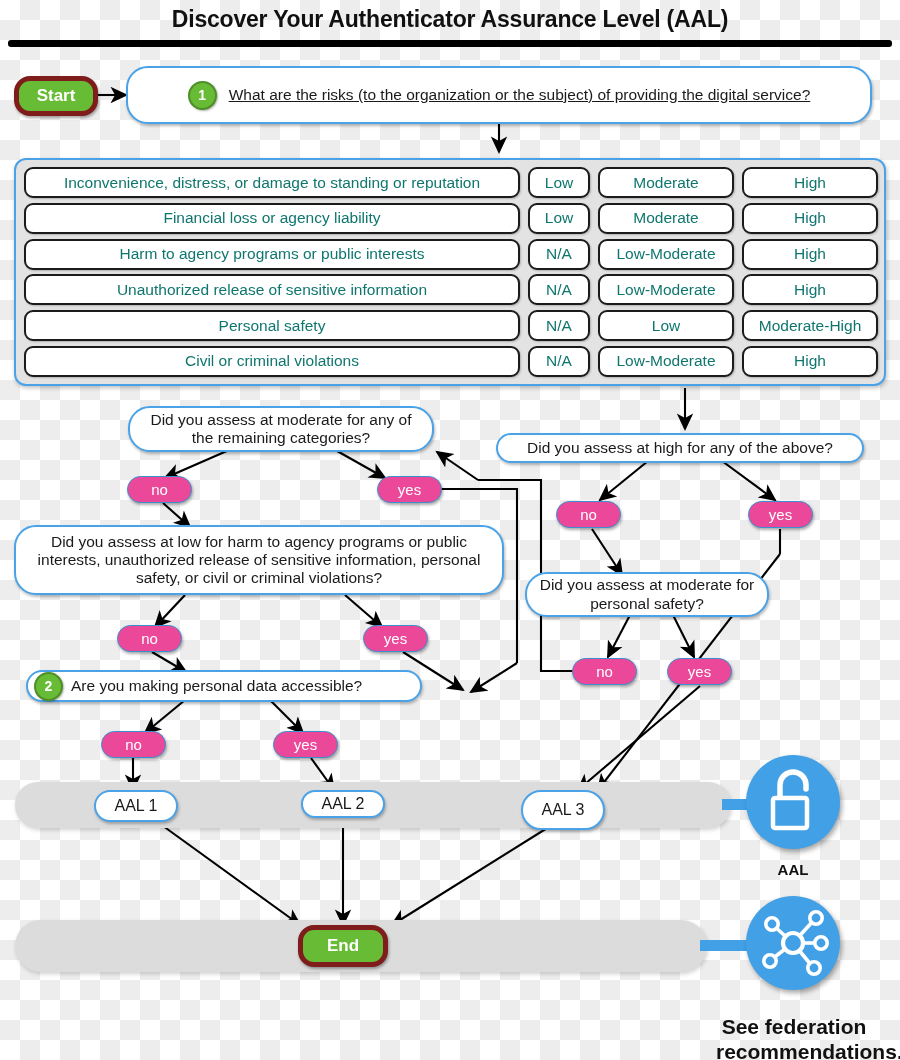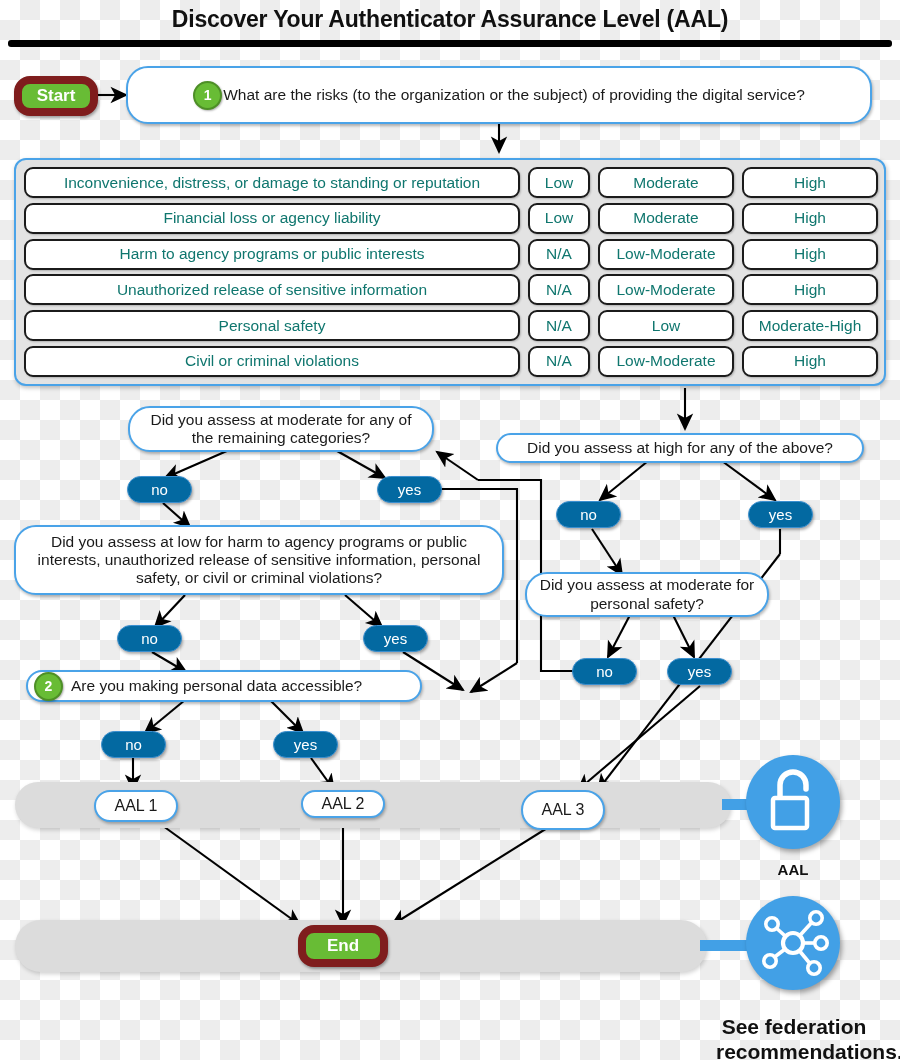--- a/index.html
+++ b/index.html
@@ -29,29 +29,29 @@
     position:absolute;box-sizing:border-box;
     background:#fff;border:2px solid #4aa3e8;border-radius:22px;
     box-shadow:1px 2px 3px rgba(0,0,0,.28);
     display:flex;align-items:center;justify-content:center;
     text-align:center;color:#1a1a1a;font-size:15.5px;line-height:1.18;
   }
   .node.pad{padding:12px 10px;}
 
   .green{
     position:absolute;box-sizing:border-box;
-    background:#68bc35;border:8px solid #7f1d1d;border-radius:16px;
+    background:#68bc35;border:5px solid #7f1d1d;border-radius:16px;
     box-shadow:1px 2px 3px rgba(0,0,0,.35);
     display:flex;align-items:center;justify-content:center;
     color:#fff;font-weight:bold;font-size:17px;
   }
 
   .pill{
     position:absolute;box-sizing:border-box;
-    background:#0369a1;border:1px solid #3a8fd0;border-radius:14px;
+    background:#ec4899;border:1px solid #3a8fd0;border-radius:14px;
     box-shadow:1px 2px 3px rgba(0,0,0,.33);
     display:flex;align-items:center;justify-content:center;
     color:#ffffff;font-size:15px;
   }
 
   .badge{
     width:25px;height:25px;border-radius:50%;
     background:#68bc35;border:2px solid #4e8f27;
     color:#fff;font-size:14px;font-weight:bold;
     display:flex;align-items:center;justify-content:center;
@@ -166,21 +166,21 @@
       <path d="M780,554 L598,790"></path>
     </g>
   </svg>
 
   <div class="green" style="left:14px;top:76px;width:84px;height:40px;">
     <span>Start</span>
   </div>
 
   <div class="node" style="left:126px;top:66px;width:746px;height:58px;">
     <span class="badge">1</span>
-    <span style="padding-left:1px;">What are the risks (to the organization or the subject) of providing the digital service?</span>
+    <span style="padding-left:12px;text-decoration:underline;">What are the risks (to the organization or the subject) of providing the digital service?</span>
   </div>
 
   <div class="matrix">
 
     <div class="mrow">
       <div class="cell c-label">Inconvenience, distress, or damage to standing or reputation</div>
       <div class="cell c-low">Low</div>
       <div class="cell c-mod">Moderate</div>
       <div class="cell c-high">High</div>
     </div>

